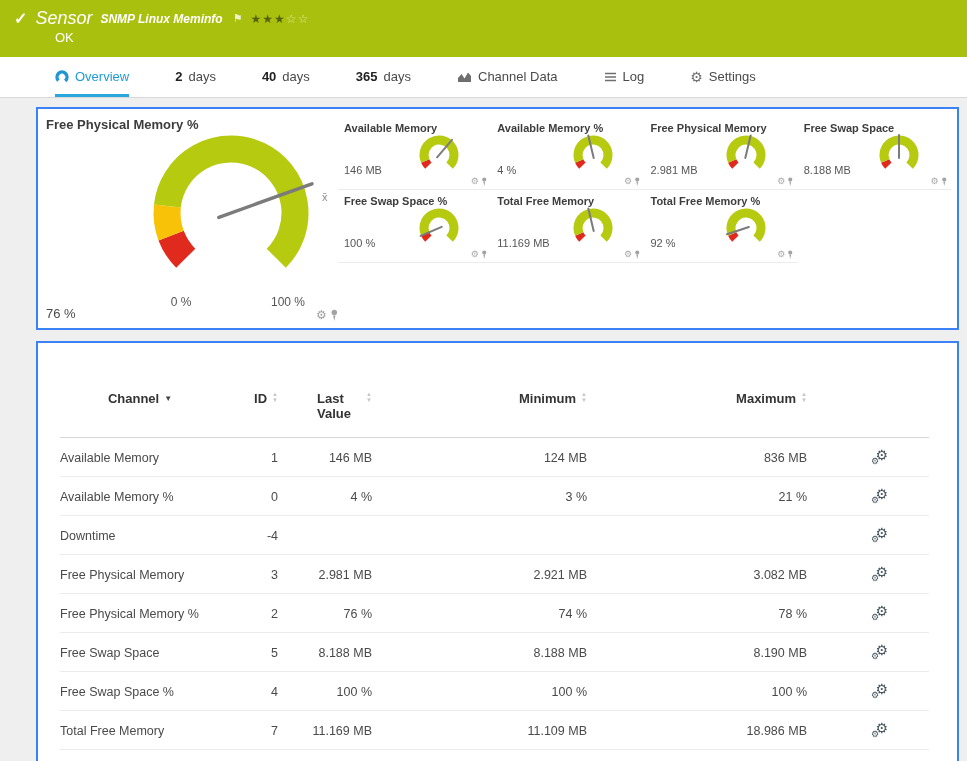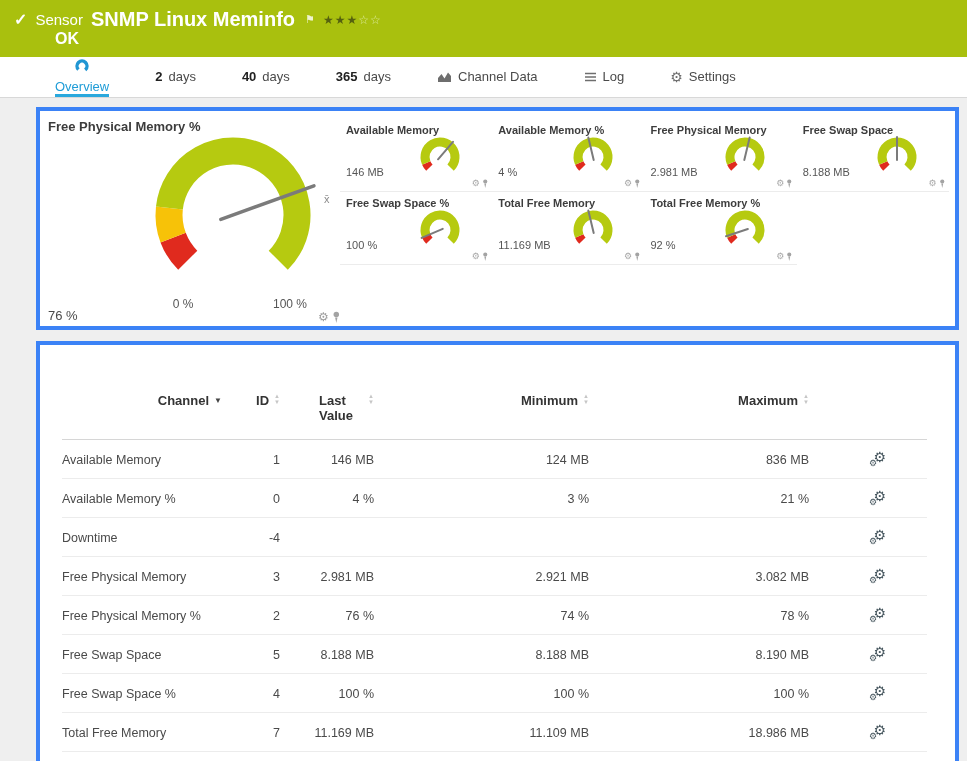--- a/index.html
+++ b/index.html
@@ -4,38 +4,38 @@
 <style>
   * { margin:0; padding:0; box-sizing:border-box; }
   html,body { width:967px; height:761px; }
   body { background:#efefef; font-family:"Liberation Sans", sans-serif; overflow:hidden; }
   [data-interactable="true"] { cursor:pointer; }
 
   
   .hdr { height:57px; background:#a9c00e; color:#fff; position:relative; padding:8px 12px 0 14px; }
   .hdr-row { display:flex; align-items:center; gap:8px; }
   .check { font-size:16px; font-weight:bold; }
-  .kind { font-size:15px; }
-  .title { font-size:20px; font-weight:bold; }
+  .kind { font-style:italic; font-size:18px; }
+  .title { font-size:12px; font-weight:bold;font-style:italic; }
   .flag { font-size:11px; color:rgba(255,255,255,0.8); margin-left:2px; }
   .stars { font-size:12px; letter-spacing:1px; display:inline-flex; }
   .star-f { color:#55610f; }
   .star-e { color:#d9e794; }
-  .status { position:absolute; left:55px; top:30px; font-size:16px; font-weight:bold; }
+  .status { position:absolute; left:55px; top:30px; font-size:13px; font-weight:normal; }
 
   
   .tabbar { background:#fff; border-bottom:1px solid #d8d8d8; display:flex; align-items:stretch; padding-left:55px; gap:46px; height:41px; }
   .tab { display:flex; align-items:center; gap:6px; font-size:13px; color:#4a4a4a; border-bottom:3px solid transparent; padding-top:2px; white-space:nowrap; }
-  .tab.active { color:#1e9cd7; border-bottom-color:#29a8dd;flex-direction:column; }
+  .tab.active { color:#1e9cd7; border-bottom-color:#29a8dd; }
   .tab .num { font-weight:bold; color:#222; }
   .ticon { display:inline-flex; align-items:center; }
   .gear-glyph { font-size:14px; color:#6e6e6e; line-height:14px; }
 
   
-  .panel { background:#fff; border:4px solid #3b82f6; margin:9px 8px 0 36px; }
+  .panel { background:#fff; border:2px solid #3b82f6; margin:9px 8px 0 36px; }
 
   
   .gauge-panel { height:223px; position:relative; }
   .main-gauge { position:absolute; left:0; top:0; width:300px; height:100%; }
   .mg-title { position:absolute; left:8px; top:8px; font-size:13px; font-weight:bold; color:#3c3c3c; }
   .mg-dial { position:absolute; left:88px; top:12px; }
   .mg-min { position:absolute; left:128px; top:186px; width:30px; text-align:center; font-size:12px; color:#555; }
   .mg-max { position:absolute; left:228px; top:186px; width:44px; text-align:center; font-size:12px; color:#555; }
   .mg-avg { position:absolute; left:284px; top:82px; font-size:11px; color:#8a8a8a; }
   .mg-value { position:absolute; left:8px; top:197px; font-size:13px; color:#4a4a4a; }
@@ -49,21 +49,21 @@
   .mc-val { position:absolute; left:6px; bottom:13px; font-size:11px; color:#555; }
   .mc-svg { position:absolute; right:22px; top:14px; }
   .mc-icons { position:absolute; right:4px; bottom:3px; display:flex; align-items:center; gap:2px; }
   .mc-gear { font-size:9px; color:#a8a8a8; line-height:9px; }
 
   
   .table-panel { margin-top:11px; min-height:400px; padding:48px 28px 20px 22px; }
   .ch-table { width:100%; border-collapse:collapse; }
   .ch-table th { text-align:right; vertical-align:top; font-size:13px; font-weight:bold; color:#333;
                  padding:0 0 16px 0; border-bottom:1px solid #d6d6d6; }
-  .ch-table th.th-ch { text-align:right; }
+  .ch-table th.th-ch { text-align:center; }
   .th-narrow { display:inline-block; width:44px; text-align:left; }
   .caret::after { content:"▼"; font-size:8px; color:#444; margin-left:5px; position:relative; top:-2px; }
   .sort { display:inline-block; margin-left:5px; vertical-align:top; margin-top:1px; }
   .sort::before { content:"▲"; display:block; font-size:6px; line-height:5.5px; color:#c6c6c6; }
   .sort::after  { content:"▼"; display:block; font-size:6px; line-height:5.5px; color:#c6c6c6; }
   .ch-table td { font-size:12.5px; color:#4a4a4a; padding:10px 0 9px 0; border-bottom:1px solid #ececec; }
   .ch-table td.ch { text-align:left; }
   .ch-table td.num { text-align:right; }
   .ch-table td.icon-cell { text-align:right; padding-right:40px; }
   .row-gear { position:relative; display:inline-block; width:18px; height:16px; color:#46565e; }

